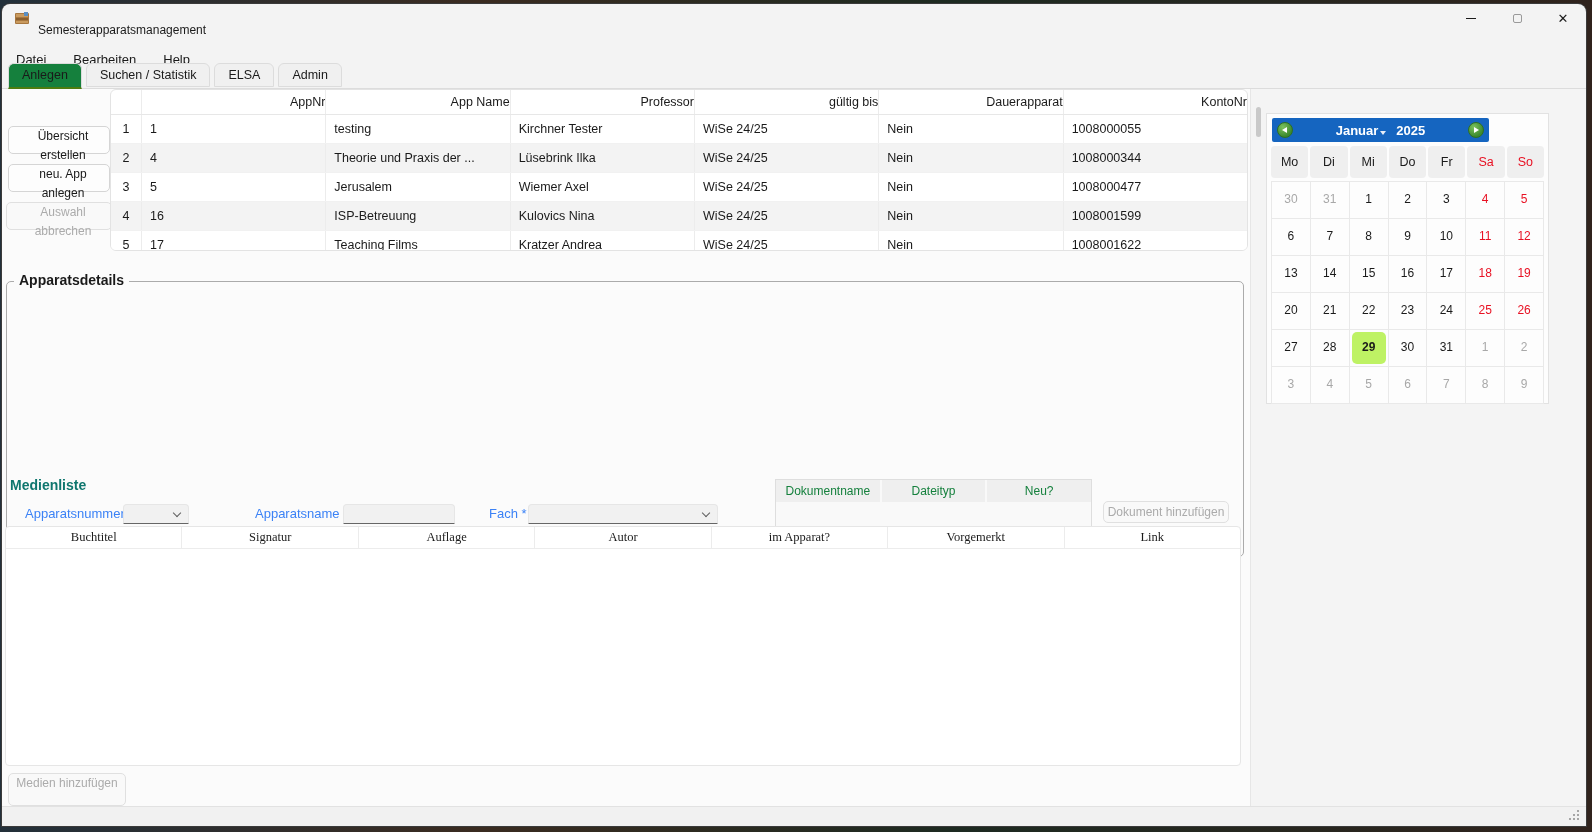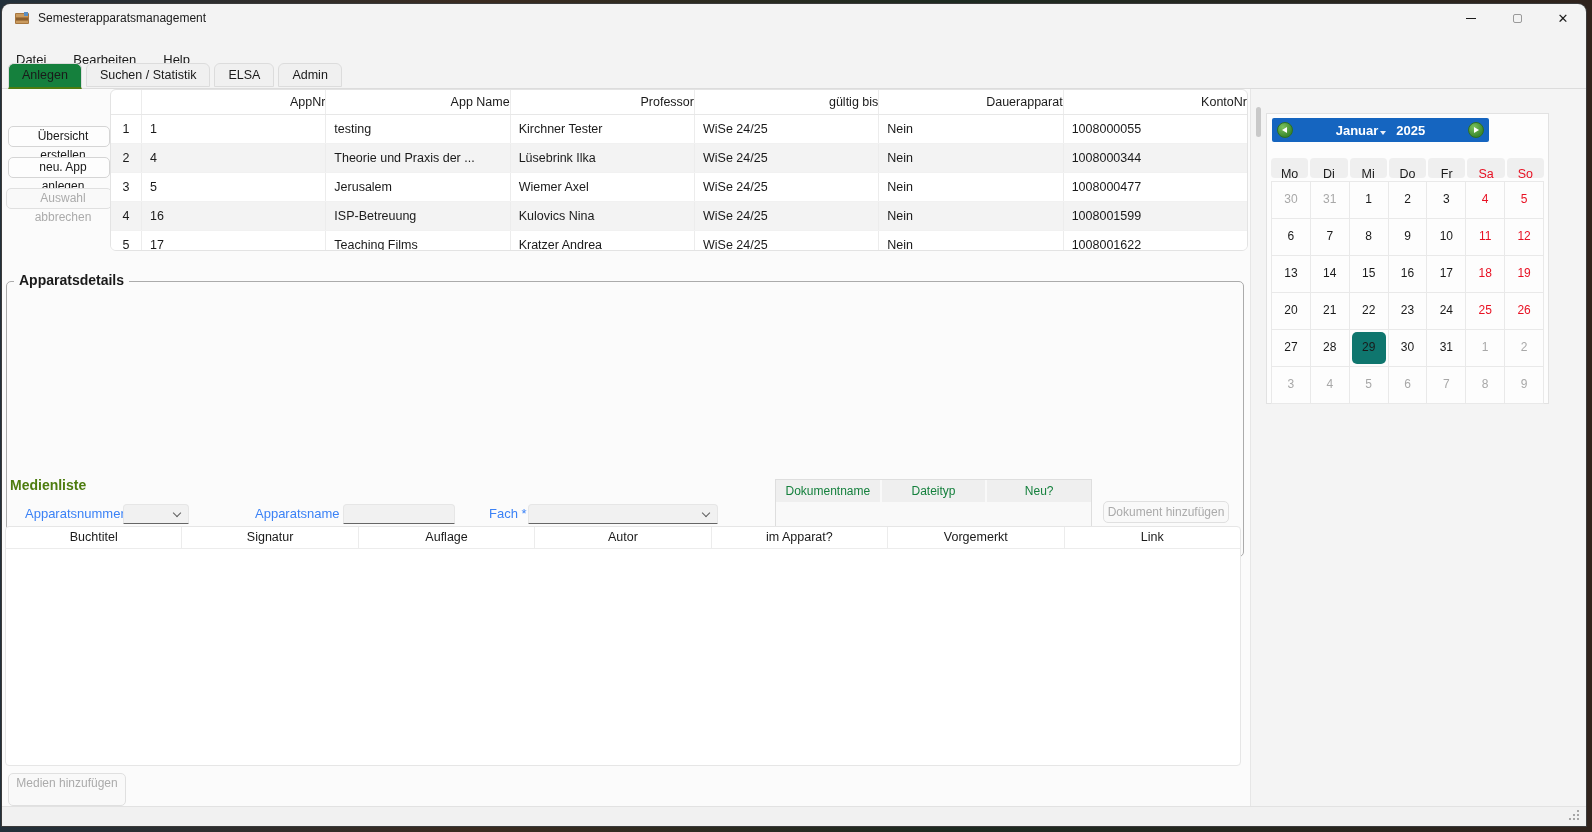--- a/index.html
+++ b/index.html
@@ -7,21 +7,21 @@
               font-family:"Liberation Sans","DejaVu Sans",sans-serif; }
   #screen { position:relative; width:1592px; height:832px;
             background:linear-gradient(90deg,#23303a,#3a2b20 30%,#1d2a21 60%,#30231d 100%); }
   .win { position:absolute; left:2px; top:4px; width:1584px; height:822px;
          background:#f3f3f3; border-radius:8px 8px 0 0; overflow:hidden;
          box-shadow:0 0 0 1px #3a3a3a; }
 
   
   .titlebar { position:absolute; left:0; top:0; width:100%; height:28px; }
   .appicon { position:absolute; left:12px; top:6px; width:16px; height:16px; }
-  .title { position:absolute; left:36px; top:0; line-height:28px; font-size:12px; color:#1a1a1a; }
+  .title { position:absolute; left:36px; top:12px; line-height:28px; font-size:12px; color:#1a1a1a; }
   .winbtns { position:absolute; right:0; top:0; height:28px; display:flex; }
   .wbtn { width:46px; height:28px; display:flex; align-items:center; justify-content:center; }
   .glyph-min { width:10px; height:1px; background:#1a1a1a; }
   .glyph-max { width:9px; height:9px; border:1px solid #9a9a9a; border-radius:2px; }
   .glyph-close { font-size:13px; color:#1a1a1a; line-height:1; }
 
   
   .menubar { position:absolute; left:14px; top:28px; height:30px; display:flex; align-items:center;margin-top:12px; }
   .mitem { font-size:13px; color:#1a1a1a; margin-right:27px; cursor:default; }
 
@@ -37,21 +37,21 @@
 
   
   .rail { position:absolute; left:1248px; top:0; width:336px; height:718px;
           background:#f4f4f4; border-left:1px solid #e6e6e6; }
 
   
   .sidebar { position:absolute; left:4px; top:37px; width:106px; display:flex; flex-direction:column; align-items:center; }
   .btn { background:#fdfdfd; border:1px solid #d5d5d5; border-radius:5px; font-size:12px;
          color:#1a1a1a; text-align:center; }
   .btn.disabled { color:#ababab; border-color:#e0e0e0; background:#f9f9f9; }
-  .sbtn { width:102px; height:21px; line-height:19px; margin-bottom:10px;padding-left:8px; }
+  .sbtn { width:102px; height:28px; line-height:19px; margin-bottom:10px;padding-left:8px; }
   .sbtn:last-child { width:106px; margin-bottom:0; }
 
   
   .appstable { position:absolute; left:108px; top:0; width:1138px; height:162px;
                background:#fff; border:1px solid #e3e3e3; border-radius:6px; overflow:hidden; }
   .at-header,.at-row { display:flex; width:100%; }
   .at-header { height:25px; border-bottom:1px solid #e7e7e7; }
   .at-hcell { font-size:12.5px; color:#1a1a1a; text-align:right; line-height:24px; }
   .at-num { width:30px; flex:none; text-align:center; font-size:12.5px; line-height:29px; color:#1a1a1a; }
   .at-col { flex:1; border-left:1px solid #ececec; overflow:hidden; white-space:nowrap; }
@@ -71,31 +71,31 @@
             border-top:4px solid #e8eef8; margin:6px 2px 0 2px; }
   .cal-title .yr { margin-left:8px; }
   .cal-nav { position:absolute; top:4px; width:16px; height:16px; border-radius:50%;
              background:radial-gradient(circle at 35% 30%, #7cc25e, #3c8a2e 70%);
              border:1px solid #2e6f22; display:flex; align-items:center; justify-content:center; }
   .cal-nav.prev { left:5px; } .cal-nav.next { right:5px; }
   .arr-l { width:0; height:0; border-top:3.5px solid transparent; border-bottom:3.5px solid transparent; border-right:5px solid #fff; margin-right:1px; }
   .arr-r { width:0; height:0; border-top:3.5px solid transparent; border-bottom:3.5px solid transparent; border-left:5px solid #fff; margin-left:1px; }
   .cal-days { position:absolute; left:4px; top:32px; width:273px; height:32px; display:flex; gap:2px; }
   .cday { flex:1; background:#efefef; border-radius:4px; text-align:center; line-height:32px;
-          font-size:12.5px; color:#1a1a1a;margin-top:12px; }
+          font-size:12.5px; color:#1a1a1a; }
   .cday.wk { color:#e81123; }
   .cal-grid { position:absolute; left:4px; top:67px; width:273px;
               display:grid; grid-template-columns:repeat(7,1fr); grid-auto-rows:36px; gap:1px;
               background:#e9e9e9; border:1px solid #e9e9e9; }
   .ccell { background:#fdfdfd; position:relative; }
   .cnum { position:absolute; inset:2px; border-radius:5px; text-align:center; line-height:31px;
           font-size:12px; color:#1a1a1a; }
   .ccell.muted .cnum { color:#a8a8a8; }
   .ccell.wk .cnum { color:#e81123; }
-  .ccell.today .cnum { background:#0f766e; }
+  .ccell.today .cnum { background:#bef264;font-weight:bold; }
 
   
   .groupbox { position:absolute; left:4px; top:192px; width:1238px; height:276px;
               border:1px solid #ababab; border-radius:5px; height:276px; }
   .gb { height:276px; }
   .legend { position:absolute; left:12px; top:183px; background:#fbfbfb; padding:0 5px;
             font-size:14px; font-weight:bold; color:#1a1a1a; z-index:2; }
   .flabel { position:absolute; font-size:13px; color:#3b82f6; height:20px; line-height:20px; }
   .req { position:absolute; font-size:12.5px; color:#5c5c5c; height:20px; line-height:22px; }
   .tfield { position:absolute; height:20px; background:#f1f1f1; border:1px solid #e6e6e6;
@@ -111,24 +111,24 @@
   
   .docstable { position:absolute; left:768px; top:197px; width:317px; height:174px;
                background:#f9f9f9; border:1px solid #dedede; }
   .docs-header { display:flex; height:22px; }
   .dcol { flex:1; background:#efefef; border-right:2px solid #f9f9f9; font-size:12px; color:#15803d;
           text-align:center; line-height:22px; }
   .dcol:last-child { border-right:none; }
   .docbtn { position:absolute; font-size:12px; display:flex; align-items:center; justify-content:center; }
 
   
-  .mediatitle { position:absolute; left:8px; top:388px; font-size:14px; font-weight:bold; color:#4d7c0f; }
+  .mediatitle { position:absolute; left:8px; top:388px; font-size:14px; font-weight:bold; color:#0f766e; }
   .mediatable { position:absolute; left:3px; top:437px; width:1236px; height:240px;
                 background:#fff; border:1px solid #e6e6e6; border-radius:4px; overflow:hidden; }
-  .media-header { display:flex; height:22px; border-bottom:1px solid #ececec; }
+  .media-header { display:flex; height:22px; border-bottom:1px solid #ececec;font-family:Liberation Serif, serif; }
   .mcol { flex:1; font-size:12.5px; color:#1a1a1a; text-align:center; line-height:21px;
           border-right:1px solid #ececec; }
   .mcol:last-child { border-right:none; }
   .addmedia { position:absolute; left:6px; top:684px; width:118px; height:33px; line-height:19px; }
 
   
   .statusbar { position:absolute; left:0; top:802px; width:100%; height:20px;
                background:#f1f1f1; border-top:1px solid #e2e2e2; }
   .grip { position:absolute; right:5px; bottom:4px; width:12px; height:12px; }
   .grip::after { content:""; position:absolute; left:8px; top:0; width:2px; height:2px; background:#a5a5a5;

